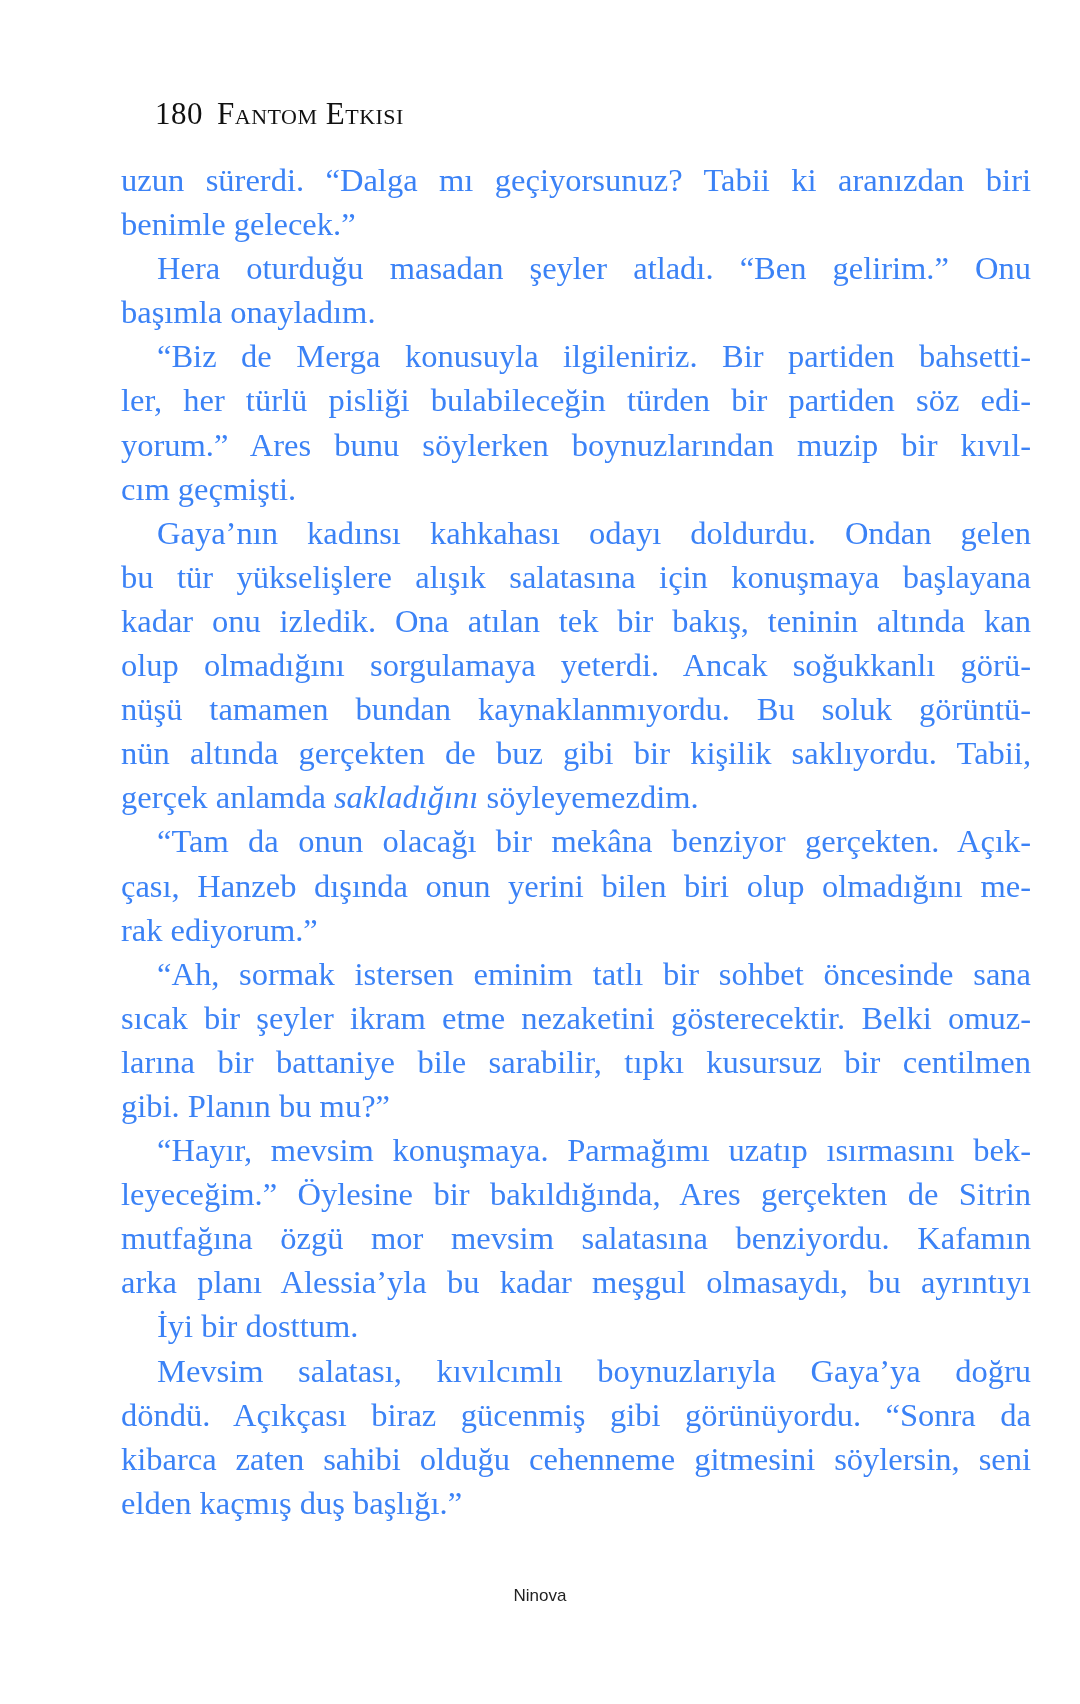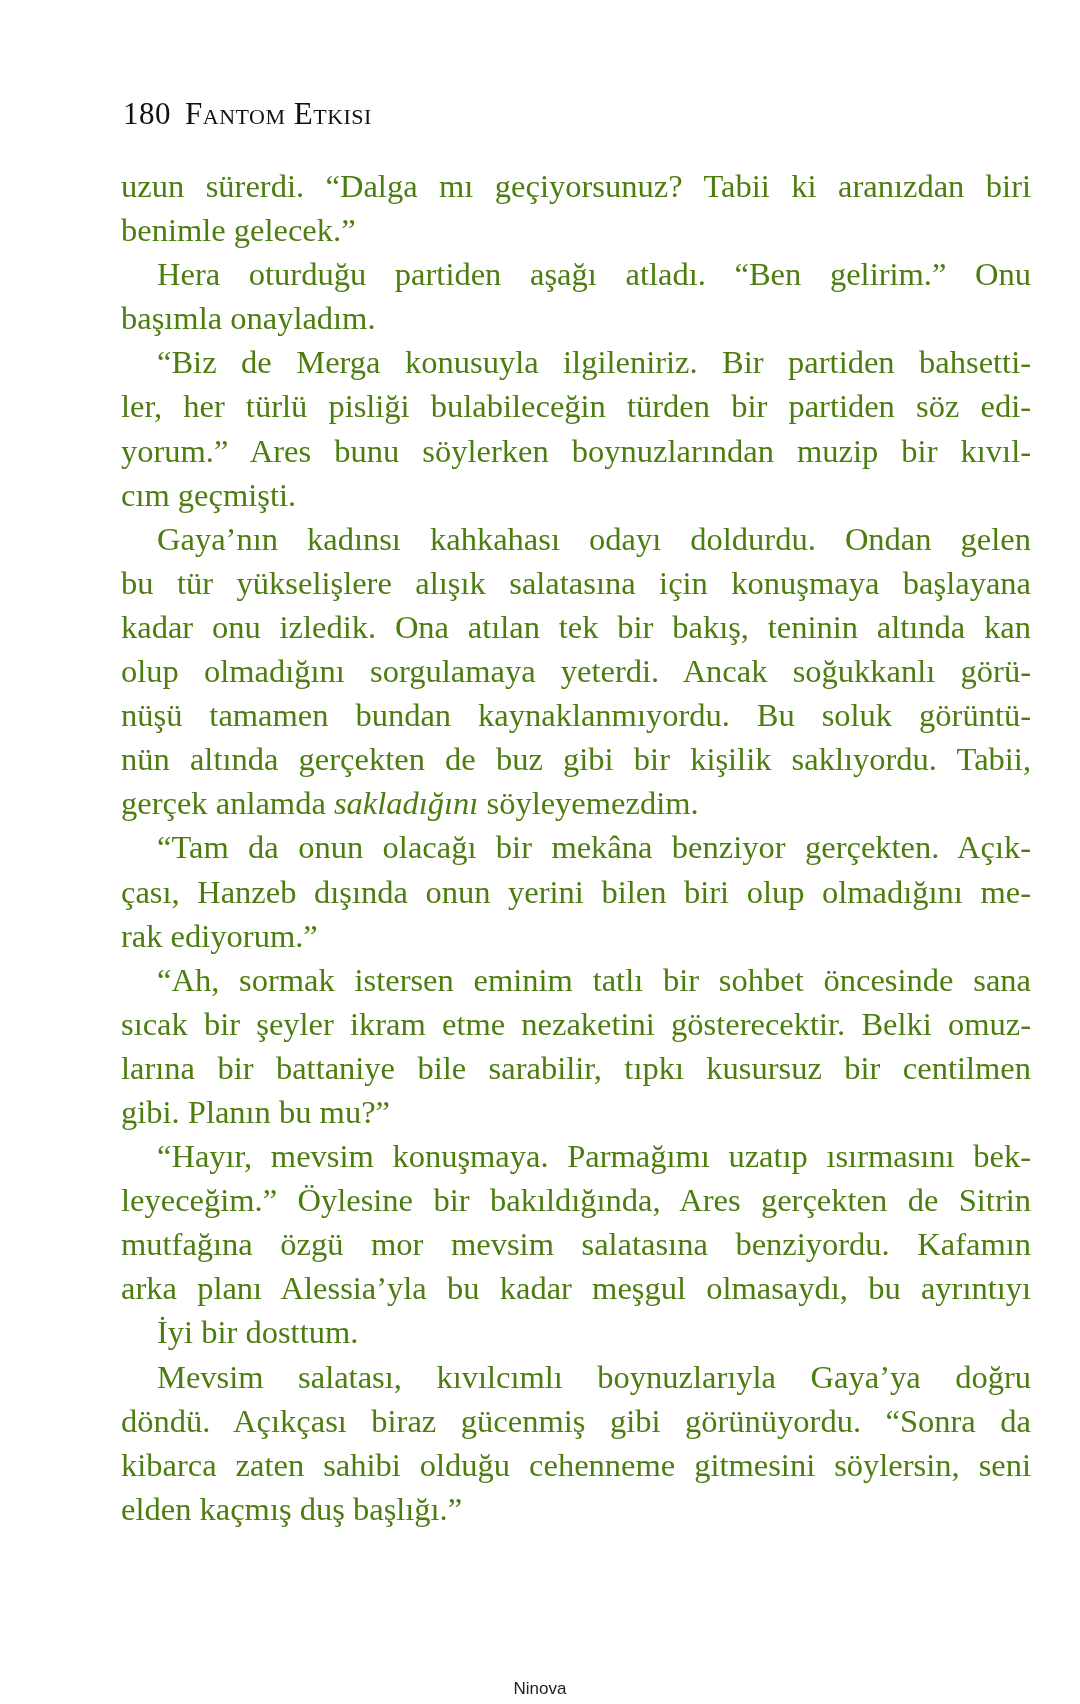--- a/index.html
+++ b/index.html
@@ -1,39 +1,39 @@
 <!DOCTYPE html>
 <html><head>
 <meta charset="utf-8">
 <style>
   html, body { margin: 0; padding: 0; background: #ffffff; }
   body { width: 1080px; height: 1704px; position: relative; overflow: hidden; color: #111; }
   .page { position: absolute; left: 0; top: 0; width: 1080px; height: 1704px; background: #fff; }
   .header { position: absolute; left: 123px; top: 96px; font-family: "Liberation Serif", serif; font-size: 31px; letter-spacing: 0.5px; color: #111; }
-  .header .num { margin-right: 14px; }
+  .header .num { margin-right: 14px; margin-left: 32px; }
   .header .title { font-variant: small-caps; }
-  .body-text { position: absolute; left: 121px; top: 164px; width: 910px; font-family: "Liberation Serif", serif; font-size: 32.5px; line-height: 44.1px; color: #4d7c0f; }
+  .body-text { position: absolute; left: 121px; top: 158px; width: 910px; font-family: "Liberation Serif", serif; font-size: 32.5px; line-height: 44.1px; color: #3b82f6; }
   .line { display: block; white-space: nowrap; text-align: justify; text-align-last: justify; height: 44.1px; }
   .line.last { text-align-last: left; }
   .line.indent { padding-left: 36px; }
   .line em { }
-  .footer { position: absolute; left: 0; width: 1080px; top: 1679px; text-align: center; font-family: "Liberation Sans", sans-serif; font-size: 17px; color: #222; }
+  .footer { position: absolute; left: 0; width: 1080px; top: 1586px; text-align: center; font-family: "Liberation Sans", sans-serif; font-size: 17px; color: #222; }
 </style>
 </head>
 <body>
 
 <div class="page">
   <div class="header">
     <span class="num">180</span><span class="title">Fantom Etkisi</span>
   </div>
 
   <div class="body-text" id="body-text">
       <span class="line">uzun sürerdi. “Dalga mı geçiyorsunuz? Tabii ki aranızdan biri</span>
       <span class="line last">benimle gelecek.”</span>
-      <span class="line indent">Hera oturduğu partiden aşağı atladı. “Ben gelirim.” Onu</span>
+      <span class="line indent">Hera oturduğu masadan şeyler atladı. “Ben gelirim.” Onu</span>
       <span class="line last">başımla onayladım.</span>
       <span class="line indent">“Biz de Merga konusuyla ilgileniriz. Bir partiden bahsetti-</span>
       <span class="line">ler, her türlü pisliği bulabileceğin türden bir partiden söz edi-</span>
       <span class="line">yorum.” Ares bunu söylerken boynuzlarından muzip bir kıvıl-</span>
       <span class="line last">cım geçmişti.</span>
       <span class="line indent">Gaya’nın kadınsı kahkahası odayı doldurdu. Ondan gelen</span>
       <span class="line">bu tür yükselişlere alışık salatasına için konuşmaya başlayana</span>
       <span class="line">kadar onu izledik. Ona atılan tek bir bakış, teninin altında kan</span>
       <span class="line">olup olmadığını sorgulamaya yeterdi. Ancak soğukkanlı görü-</span>
       <span class="line">nüşü tamamen bundan kaynaklanmıyordu. Bu soluk görüntü-</span>

